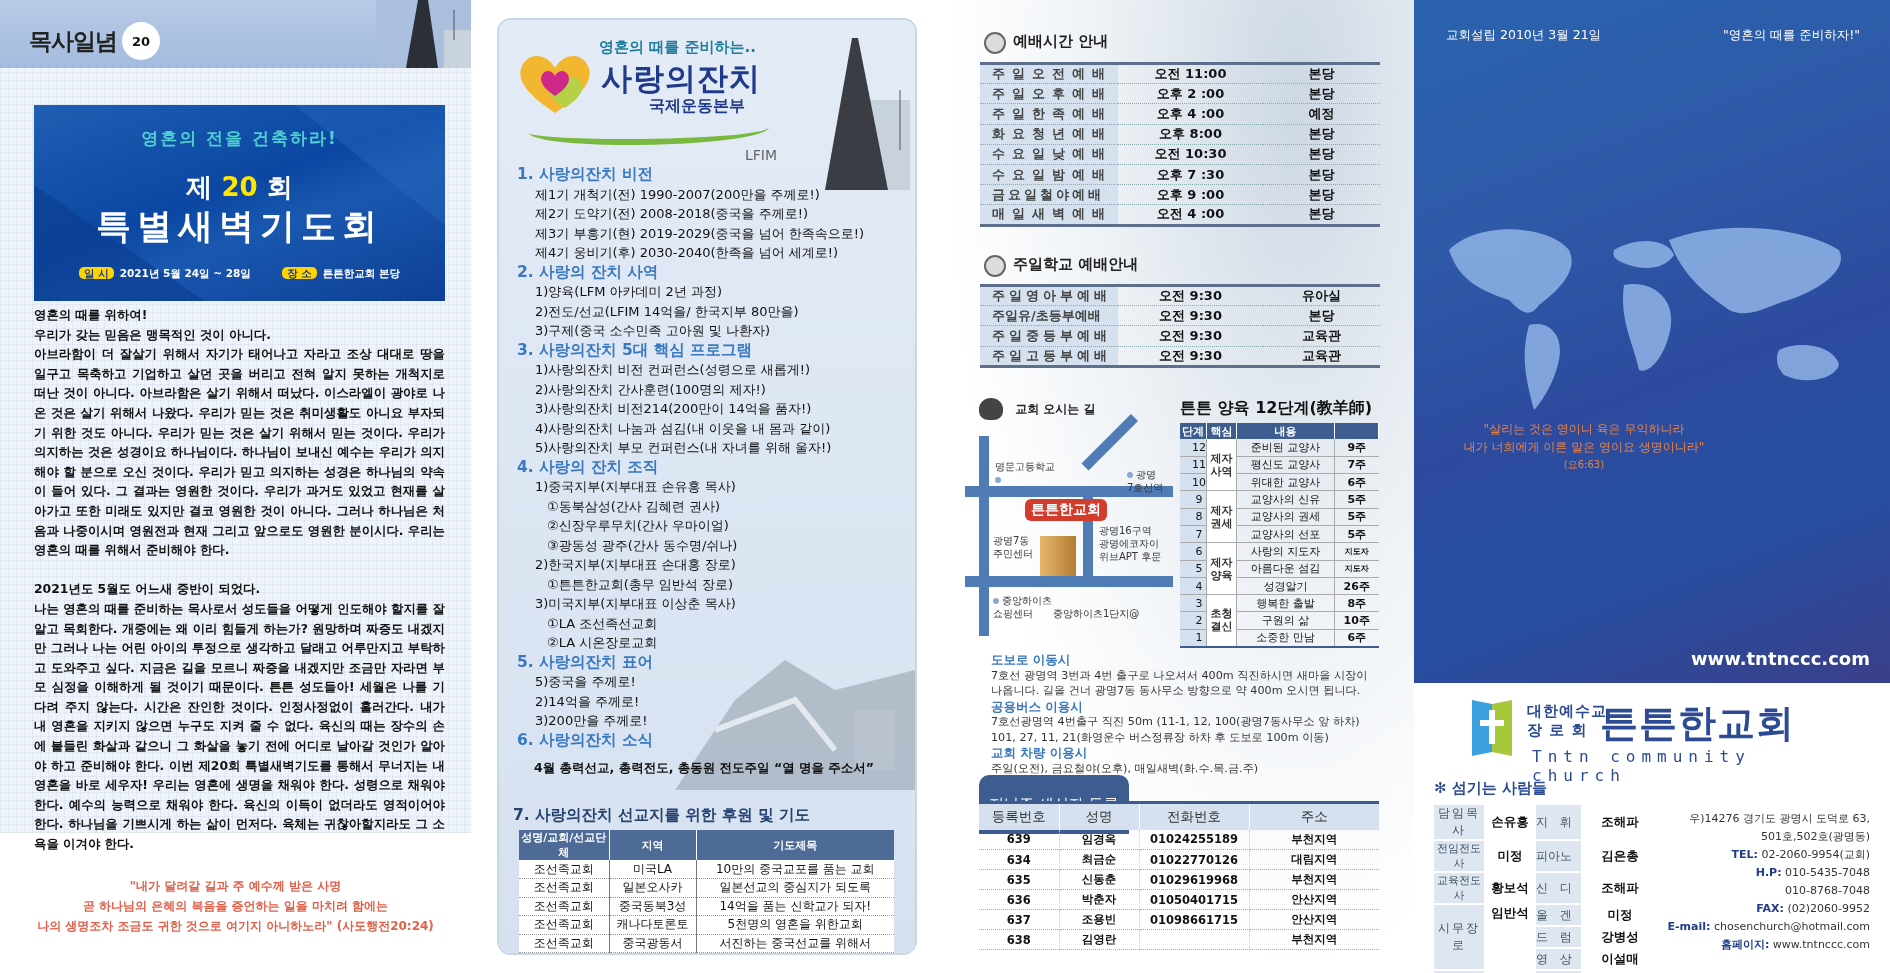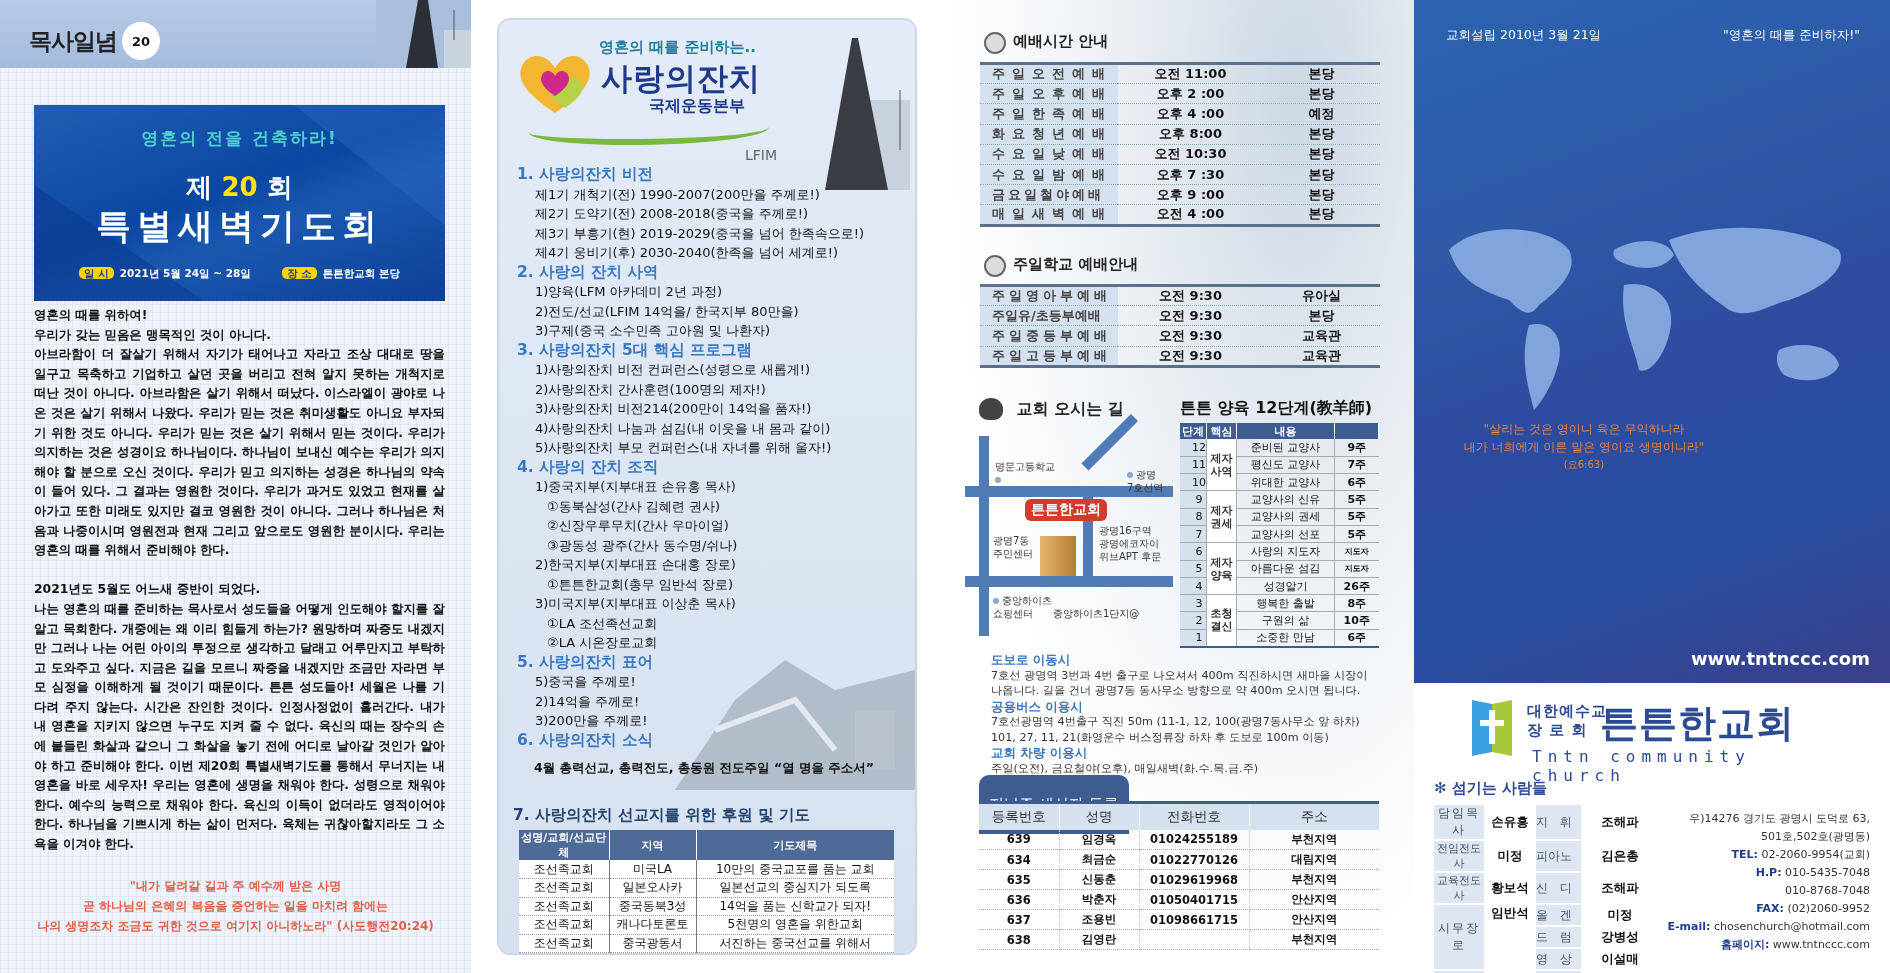--- a/index.html
+++ b/index.html
@@ -1,20 +1,20 @@
 <!DOCTYPE html>
 <html><head>
 <meta charset="utf-8">
 <style>
   * { box-sizing: border-box; margin: 0; padding: 0; }
   html, body { width: 1890px; height: 973px; overflow: hidden; background: #fff; }
   body { font-family: "DejaVu Sans", sans-serif; color: #111; position: relative; }
 
   
-  #p1 { position: absolute; left: 0; top: 0; width: 471px; height: 973px;
+  #p1 { position: absolute; left: 0; top: 0; width: 471px; height: 833px;
         background-color: #eef3fa;
         background-image: linear-gradient(rgba(170,190,215,.18) 1px, transparent 1px),
                           linear-gradient(90deg, rgba(170,190,215,.18) 1px, transparent 1px);
         background-size: 8px 8px; }
   #p1 .header { position: absolute; left: 0; top: 0; width: 471px; height: 68px;
         background: linear-gradient(180deg,#b9cbe6,#a3bbde); }
   #p1 .header .title { position: absolute; left: 29px; top: 26px; font-size: 23px; font-weight: bold; color: #222; letter-spacing: -1px; }
   #p1 .header .num { position: absolute; left: 122px; top: 22px; width: 38px; height: 38px; border-radius: 50%; background: #fff;
         font-size: 13px; font-weight: bold; display: flex; align-items: center; justify-content: center; }
   #p1 .tower { position: absolute; right: 0; top: 0; width: 95px; height: 68px; overflow: hidden; }
@@ -59,21 +59,21 @@
   #p3 { position: absolute; left: 944px; top: 0; width: 470px; height: 973px;
         background: radial-gradient(ellipse at 75% 10%, #cdd8e4 0%, #eef2f6 40%, #fff 70%); }
   .sched-h { position: absolute; left: 35px; font-size: 15px; font-weight: bold; color: #222; display: flex; align-items: center; }
   .clock { width: 28px; height: 22px; margin-right: 6px; position: relative; }
   .clock::before { content: ""; position: absolute; left: 5px; top: 2px; width: 18px; height: 18px; border-radius: 50%; border: 2px solid #666; background: #ddd; }
   .sched { position: absolute; left: 36px; width: 400px; border-collapse: collapse; border-top: 3px solid #5d6f8c; border-bottom: 3px solid #5d6f8c; }
   .sched td { height: 20.2px; font-size: 13px; border-bottom: 1px dotted #8aa; }
   .sched td.n { width: 138px; background: #d5e1ef; color: #444; font-weight: bold; letter-spacing: 7px; padding-left: 12px; font-size: 13px; }
   .sched td.tm { width: 145px; text-align: center; font-weight: bold; }
   .sched td.pl { text-align: center; font-weight: bold; }
-  .map-h { position: absolute; left: 35px; top: 398px; font-size: 16px; font-weight: bold; color: #222; }
+  .map-h { position: absolute; left: 35px; top: 398px; font-size: 12px; font-weight: bold; color: #222; }
   .map { position: absolute; left: 21px; top: 436px; width: 208px; height: 200px; }
   .map .road { position: absolute; background: #4f7cb4; }
   .map .lbl { position: absolute; font-size: 10px; color: #333; line-height: 13px; }
   .map .dot { display: inline-block; width: 6px; height: 6px; border-radius: 50%; background: #8aa8d0; margin-right: 3px; }
   .map .pin { position: absolute; left: 60px; top: 63px; background: #d23c2c; color: #fff; font-size: 14px; font-weight: bold; padding: 2px 6px; border-radius: 6px; }
   .map .bldg { position: absolute; left: 75px; top: 100px; width: 36px; height: 40px; background: linear-gradient(90deg,#e6b66c,#b27d33); }
   .steps-h { position: absolute; left: 236px; top: 398px; font-size: 16px; font-weight: bold; }
   .steps { position: absolute; left: 236px; top: 423px; width: 199px; border-collapse: collapse; border-bottom: 2px solid #3d5c90; }
   .steps th { background: #3d5c90; color: #fff; font-size: 11px; height: 16px; border-right: 1px solid #fff; }
   .steps td { font-size: 11px; height: 17.3px; text-align: center; border-bottom: 1px solid #aaa; border-right: 1px solid #aaa; }

